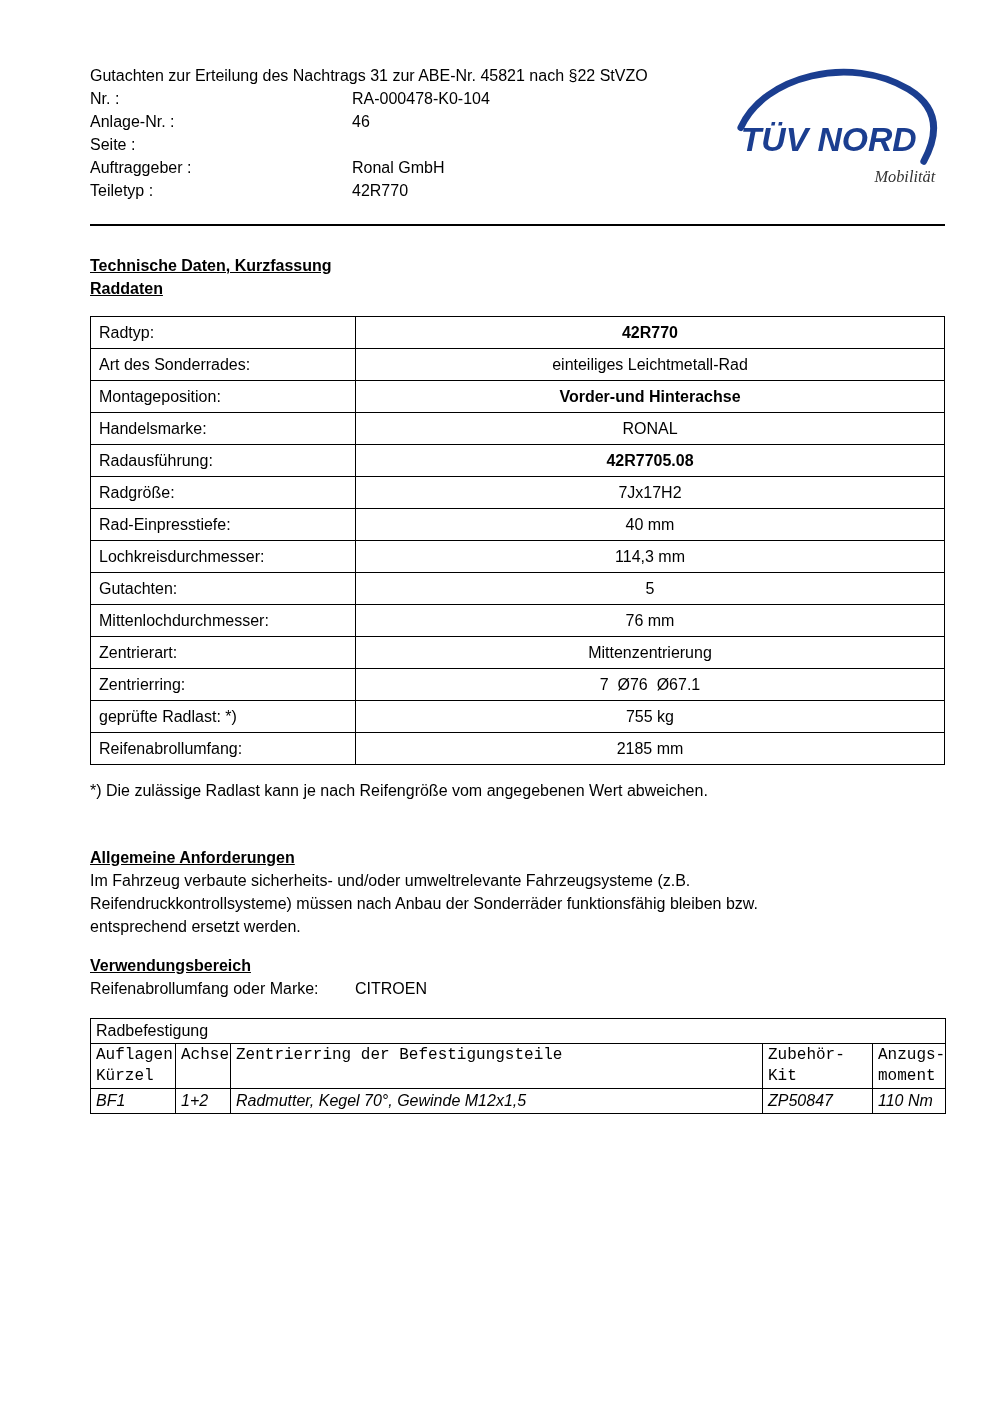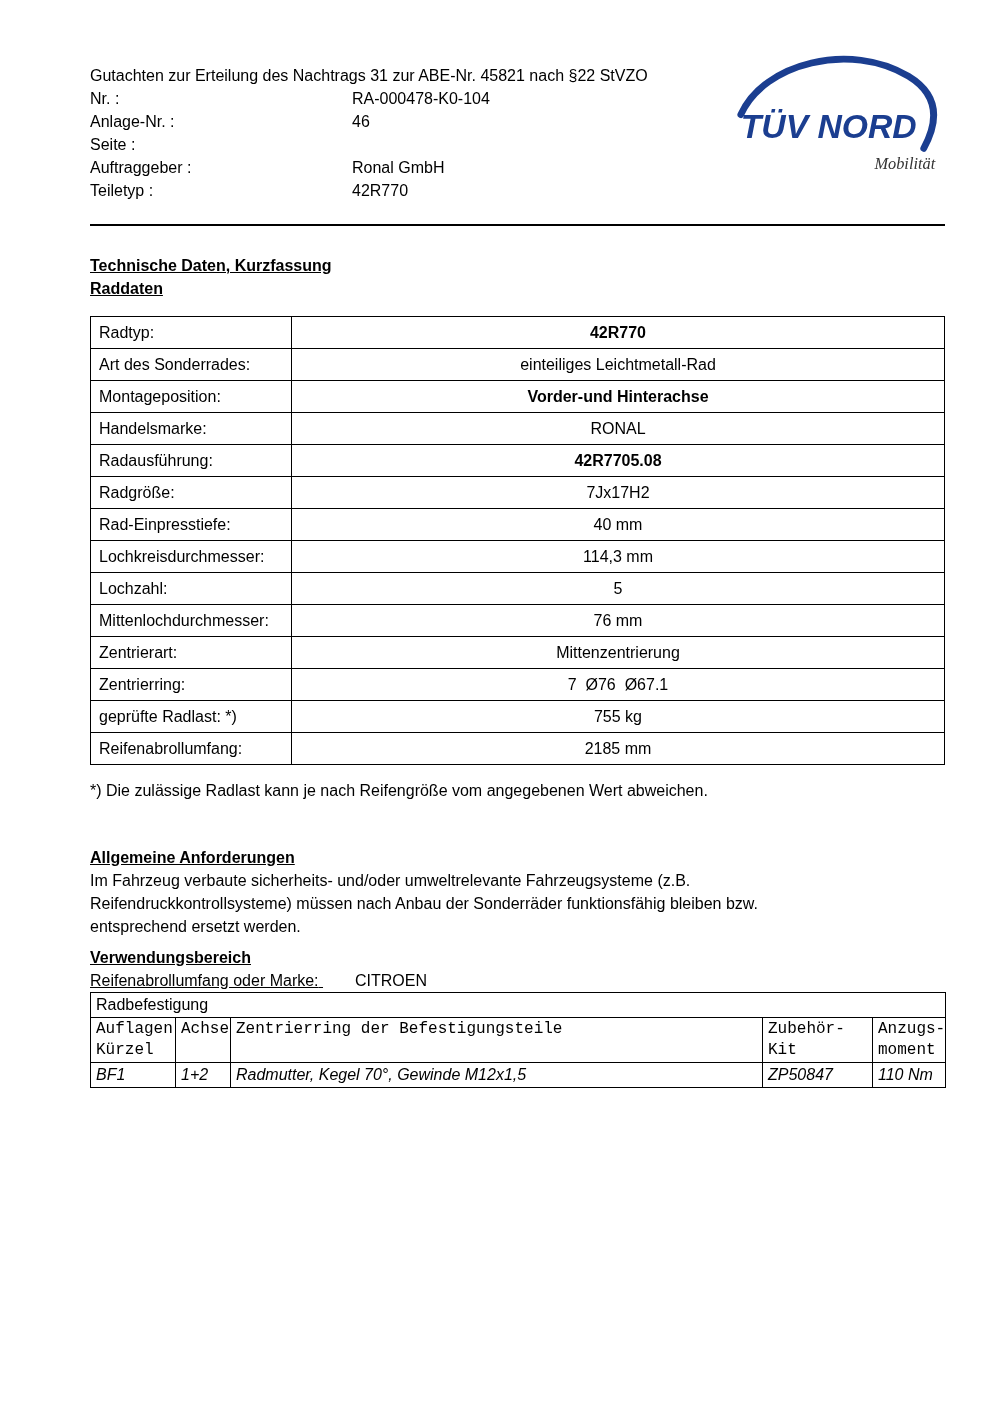--- a/index.html
+++ b/index.html
@@ -6,55 +6,55 @@
   html,body { background:#ffffff; }
   body {
     width:993px; height:1404px;
     font-family:"Liberation Sans", sans-serif;
     font-size:16px; color:#000;
     position:relative;
   }
   .page { padding:64px 48px 0 90px; }
 
   
-  .header { display:flex; justify-content:space-between; align-items:center; }
+  .header { display:flex; justify-content:space-between; align-items:flex-end; }
   .header-left { width:650px; }
   .header-title { line-height:23px; }
   .field-row { display:flex; line-height:23px; }
   .field-label { width:235px; flex:0 0 235px; }
   .field-value { flex:1;margin-left:27px; }
 
   .logo-wrap { width:212px; margin-top:-22px; }
 
   .rule { border:none; border-top:2px solid #000; margin-top:22px; }
 
   
   .section-heading { font-weight:bold; text-decoration:underline; line-height:23px; }
   .tech-heading-block { margin-top:28px; }
 
   
   table.raddaten { border-collapse:collapse; width:100%; margin-top:16px; table-layout:fixed; }
   table.raddaten td { border:1.5px solid #000; height:32px; padding:0 8px; white-space:pre; overflow:hidden; }
-  table.raddaten td.lbl { width:201px; text-align:left; }
+  table.raddaten td.lbl { width:265px; text-align:left; }
   table.raddaten td.val { text-align:center; }
   .v-bold { font-weight:bold; }
 
   .footnote { margin-top:14px; line-height:23px; }
 
   
   .anforderungen { margin-top:44px; }
   .para-line { line-height:23px; }
 
   
-  .verwendung { margin-top:8px;text-decoration:underline; }
+  .verwendung { margin-top:16px; }
   .hersteller-line { line-height:23px; }
   .hersteller-value { display:inline-block; margin-left:32px; }
 
   
-  table.befestigung { border-collapse:collapse; width:100%; table-layout:fixed; }
+  table.befestigung { border-collapse:collapse; width:100%; margin-top:18px; table-layout:fixed; }
   table.befestigung td { border:1.5px solid #000; padding:1px 5px; vertical-align:top; white-space:pre-line; line-height:21px; overflow:hidden; }
   table.befestigung tr.title-row td { height:25px; }
   table.befestigung tr.head-row td { height:33px;font-family:Liberation Mono, monospace; }
   table.befestigung tr.data-row td { height:25px;font-style:italic; }
 </style>
 </head>
 <body>
 
 <div class="page">
 
@@ -126,21 +126,21 @@
       </tr>
       <tr>
         <td class="lbl">Rad-Einpresstiefe:</td>
         <td class="val">40 mm</td>
       </tr>
       <tr>
         <td class="lbl">Lochkreisdurchmesser:</td>
         <td class="val">114,3 mm</td>
       </tr>
       <tr>
-        <td class="lbl">Lochzahl:</td>
+        <td class="lbl">Gutachten:</td>
         <td class="val">5</td>
       </tr>
       <tr>
         <td class="lbl">Mittenlochdurchmesser:</td>
         <td class="val">76 mm</td>
       </tr>
       <tr>
         <td class="lbl">Zentrierart:</td>
         <td class="val">Mittenzentrierung</td>
       </tr>

